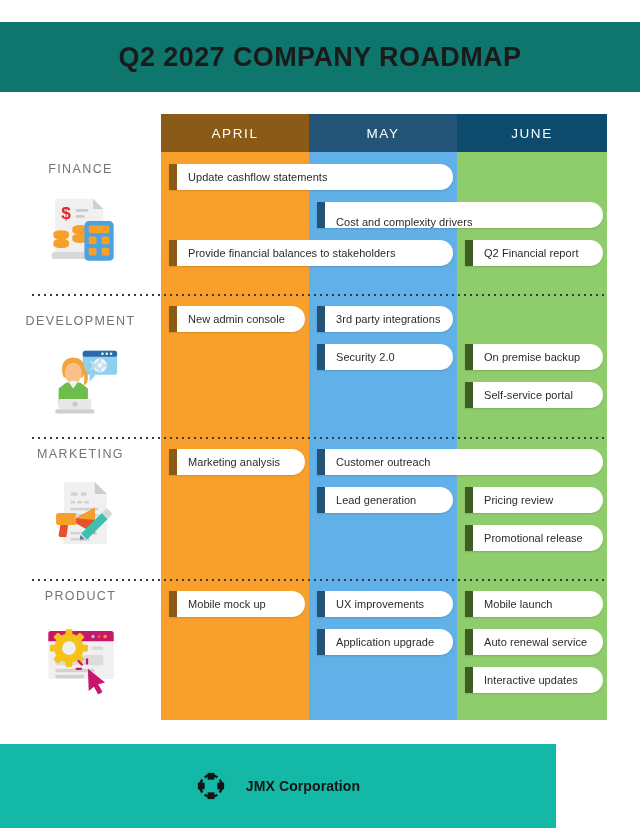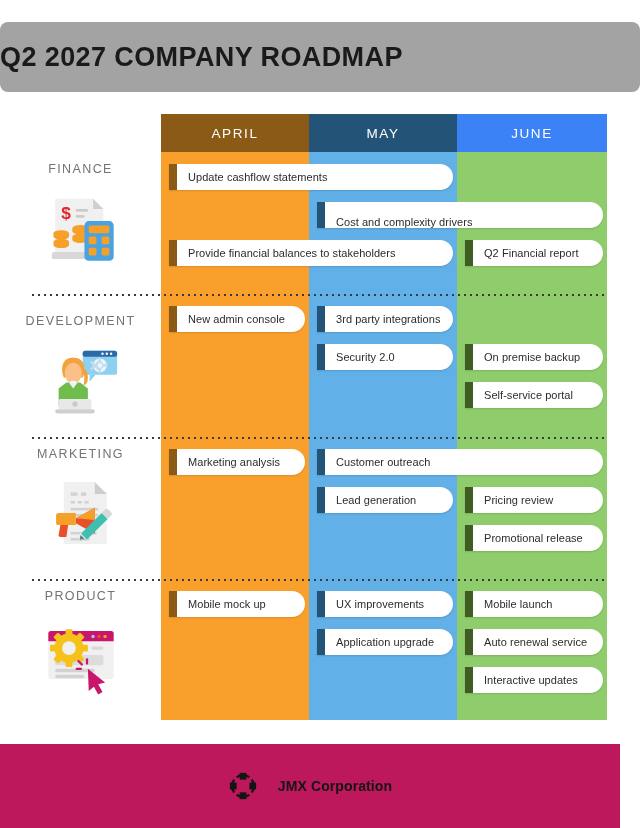--- a/index.html
+++ b/index.html
@@ -8,22 +8,22 @@
     background: #ffffff;
     font-family: "Liberation Sans", sans-serif;
     overflow: hidden;
   }
   .page { position: relative; width: 640px; height: 828px; background: #ffffff; }
 
   
   .title-bar {
     position: absolute; left: 0; top: 22px;
     width: 640px; height: 70px;
-    background: #a3a3a3;
-    display: flex; align-items: center; justify-content: flex-start; border-radius: 8px;
+    background: #0f766e;
+    display: flex; align-items: center; justify-content: center;
   }
   .title-text {
     font-size: 27px; font-weight: bold; color: #1a1a1a;
     letter-spacing: 0.4px; white-space: nowrap;
   }
 
   
   .chart { position: absolute; left: 161px; top: 114px; width: 446px; height: 606px; }
 
   .month-header { position: absolute; top: 0; height: 38px; display: flex; align-items: center; justify-content: center; }
@@ -76,22 +76,22 @@
 
   
   .sep {
     position: absolute; left: 30px; width: 577px; height: 2px;
     background-image: radial-gradient(circle, #3b3b3b 1px, transparent 1.1px);
     background-size: 6px 2px; background-repeat: repeat-x;
   }
 
   
   .footer {
-    position: absolute; left: 0; top: 744px; width: 620px; height: 84px;
-    background: #be185d;
+    position: absolute; left: 0; top: 744px; width: 556px; height: 84px;
+    background: #14b8a6;
     display: flex; align-items: center; justify-content: center; gap: 20px;
   }
   .logo-mark { width: 30px; height: 30px; }
   .logo-text { font-size: 14px; font-weight: bold; color: #141414; letter-spacing: 0.1px; }
 </style>
 </head>
 <body>
 
 <div class="page">
 
@@ -230,21 +230,21 @@
     </div>
 
   <div class="chart">
     <div id="month-headers">
         <div class="month-header mh-0" style="background: rgb(138, 90, 22);">
           <span>APRIL</span>
         </div>
         <div class="month-header mh-1" style="background: rgb(35, 84, 120);">
           <span>MAY</span>
         </div>
-        <div class="month-header mh-2" style="background: #3b82f6;">
+        <div class="month-header mh-2" style="background: #0c4a6e;">
           <span>JUNE</span>
         </div>
       </div>
     <div id="col-bgs">
         <div class="col-bg cb-0" style="background: rgb(249, 160, 44);"></div>
         <div class="col-bg cb-1" style="background: rgb(97, 176, 232);"></div>
         <div class="col-bg cb-2" style="background: rgb(143, 204, 107);"></div>
       </div>
     <div class="rows" id="rows">
         <div class="row row-0">

